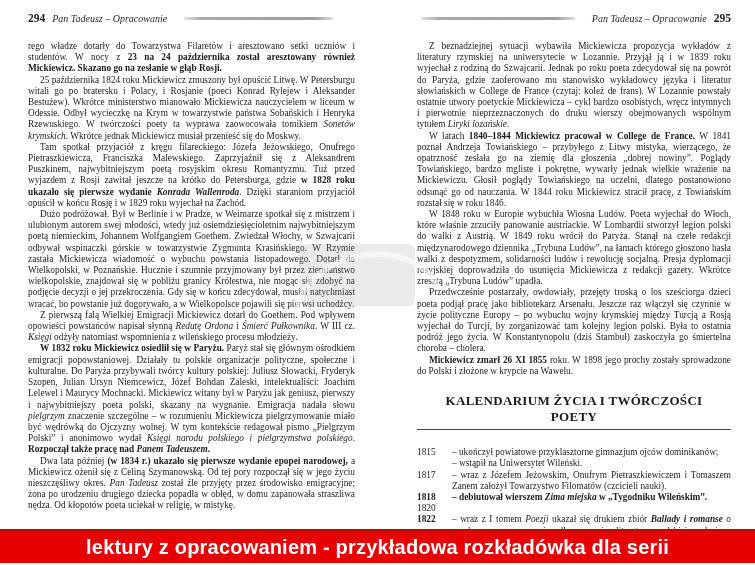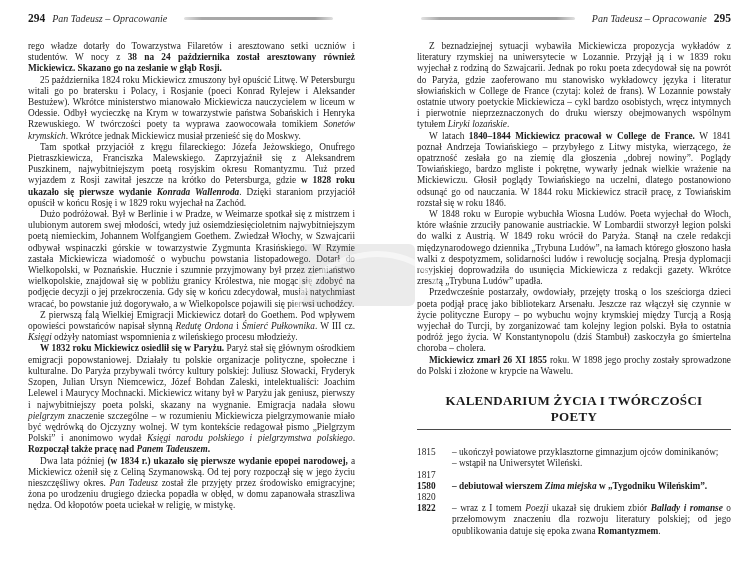--- a/index.html
+++ b/index.html
@@ -43,21 +43,21 @@
 
 <div class="canvas">
 
   <div class="page left">
     <div class="pg-header">
       <span class="pgnum">294</span>
       <span class="runtitle">Pan Tadeusz – Opracowanie</span>
       <span class="hrule left-rule"></span>
     </div>
     <div class="body">
-        <p class="para noindent"><span>rego władze dotarły do Towarzystwa Filaretów i aresztowano setki uczniów i studentów. W nocy z </span><span class="b">38 na 24 października został aresztowany również Mickiewicz. Skazano go na zesłanie w głąb Rosji.</span></p>
+        <p class="para noindent"><span>rego władze dotarły do Towarzystwa Filaretów i aresztowano setki uczniów i studentów. W nocy z </span><span class="b">23 na 24 października został aresztowany również Mickiewicz. Skazano go na zesłanie w głąb Rosji.</span></p>
         <p class="para"><span>25 października 1824 roku Mickiewicz zmuszony był opuścić Litwę. W Petersburgu witali go po bratersku i Polacy, i Rosjanie (poeci Konrad Rylejew i Aleksander Bestużew). Wkrótce ministerstwo mianowało Mickiewicza nauczycielem w liceum w Odessie. Odbył wycieczkę na Krym w towarzystwie państwa Sobańskich i Henryka Rzewuskiego. W twórczości poety ta wyprawa zaowocowała tomikiem </span><span class="i">Sonetów krymskich</span><span>. Wkrótce jednak Mickiewicz musiał przenieść się do Moskwy.</span></p>
         <p class="para"><span>Tam spotkał przyjaciół z kręgu filareckiego: Józefa Jeżowskiego, Onufrego Pietraszkiewicza, Franciszka Malewskiego. Zaprzyjaźnił się z Aleksandrem Puszkinem, najwybitniejszym poetą rosyjskim okresu Romantyzmu. Tuż przed wyjazdem z Rosji zawitał jeszcze na krótko do Petersburga, gdzie </span><span class="b">w 1828 roku ukazało się pierwsze wydanie </span><span class="b i">Konrada Wallenroda</span><span>. Dzięki staraniom przyjaciół opuścił w końcu Rosję i w 1829 roku wyjechał na Zachód.</span></p>
         <p class="para"><span>Dużo podróżował. Był w Berlinie i w Pradze, w Weimarze spotkał się z mistrzem i ulubionym autorem swej młodości, wtedy już osiemdziesięcioletnim najwybitniejszym poetą niemieckim, Johannem Wolfgangiem Goethem. Zwiedzał Włochy, w Szwajcarii odbywał wspinaczki górskie w towarzystwie Zygmunta Krasińskiego. W Rzymie zastała Mickiewicza wiadomość o wybuchu powstania listopadowego. Dotarł do Wielkopolski, w Poznańskie. Hucznie i szumnie przyjmowany był przez ziemiaństwo wielkopolskie, znajdował się w pobliżu granicy Królestwa, nie mogąc się zdobyć na podjęcie decyzji o jej przekroczenia. Gdy się w końcu zdecydował, musiał natychmiast wracać, bo powstanie już dogorywało, a w Wielkopolsce pojawili się pierwsi uchodźcy.</span></p>
         <p class="para"><span>Z pierwszą falą Wielkiej Emigracji Mickiewicz dotarł do Goethem. Pod wpływem opowieści powstańców napisał słynną </span><span class="i">Redutę Ordona</span><span> i </span><span class="i">Śmierć Pułkownika</span><span>. W III cz. </span><span class="i">Księgi</span><span> odżyły natomiast wspomnienia z wileńskiego procesu młodzieży.</span></p>
         <p class="para"><span class="b">W 1832 roku Mickiewicz osiedlił się w Paryżu.</span><span> Paryż stał się głównym ośrodkiem emigracji popowstaniowej. Działały tu polskie organizacje polityczne, społeczne i kulturalne. Do Paryża przybywali twórcy kultury polskiej: Juliusz Słowacki, Fryderyk Szopen, Julian Ursyn Niemcewicz, Józef Bohdan Zaleski, intelektualiści: Joachim Lelewel i Maurycy Mochnacki. Mickiewicz witany był w Paryżu jak geniusz, pierwszy i najwybitniejszy poeta polski, skazany na wygnanie. Emigracja nadała słowu </span><span class="i">pielgrzym</span><span> znaczenie szczególne – w rozumieniu Mickiewicza pielgrzymowanie miało być wędrówką do Ojczyzny wolnej. W tym kontekście redagował pismo „Pielgrzym Polski” i anonimowo wydał </span><span class="i">Księgi narodu polskiego i pielgrzymstwa polskiego</span><span>. </span><span class="b">Rozpoczął także pracę nad </span><span class="b i">Panem Tadeuszem</span><span class="b">.</span></p>
         <p class="para"><span>Dwa lata później </span><span class="b">(w 1834 r.) ukazało się pierwsze wydanie epopei narodowej,</span><span> a Mickiewicz ożenił się z Celiną Szymanowską. Od tej pory rozpoczął się w jego życiu nieszczęśliwy okres. </span><span class="i">Pan Tadeusz</span><span> został źle przyjęty przez środowisko emigracyjne; żona po urodzeniu drugiego dziecka popadła w obłęd, w domu zapanowała straszliwa nędza. Od kłopotów poeta uciekał w religię, w mistykę.</span></p>
       </div>
   </div>
 
   <div class="page right">
@@ -79,35 +79,41 @@
     <div class="timeline">
         <div class="entry">
           <span class="year">1815</span>
           <div class="items">
             <div class="titem"><span>– ukończył powiatowe przyklasztorne gimnazjum ojców dominikanów;</span></div>
             <div class="titem"><span>– wstąpił na Uniwersytet Wileński.</span></div>
           </div>
         </div>
         <div class="entry">
           <span class="year">1817</span>
+          <div class="items">
+            <div class="titem"><span>– wraz z Józefem Jeżowskim, Onufrym Pietraszkiewiczem i Tomaszem Zanem założył Towarzystwo Filomatów (czcicieli nauki).</span></div>
+          </div>
         </div>
         <div class="entry">
-          <span class="year b">1580</span>
+          <span class="year b">1818</span>
           <div class="items">
             <div class="titem"><span class="b">– debiutował wierszem </span><span class="b i">Zima miejska</span><span class="b"> w „Tygodniku Wileńskim”.</span></div>
           </div>
         </div>
         <div class="entry">
           <span class="year">1820</span>
         </div>
         <div class="entry">
           <span class="year b">1822</span>
           <div class="items">
             <div class="titem"><span>– wraz z I tomem </span><span class="i">Poezji</span><span> ukazał się drukiem zbiór </span><span class="b i">Ballady i romanse</span><span> o przełomowym znaczeniu dla rozwoju literatury polskiej; od jego opublikowania datuje się epoka zwana </span><span class="b">Romantyzmem</span><span>.</span></div>
           </div>
         </div>
       </div>
   </div>
 
   <div class="watermark"></div>
 
+  <div class="banner" style="background: rgb(230, 0, 0); border-top-color: rgb(195, 0, 0);">
+    <span class="banner-label" style="color: rgb(255, 255, 255);">lektury z opracowaniem - przykładowa rozkładówka dla serii</span>
+  </div>
 
 </div>
 
 </body></html>

